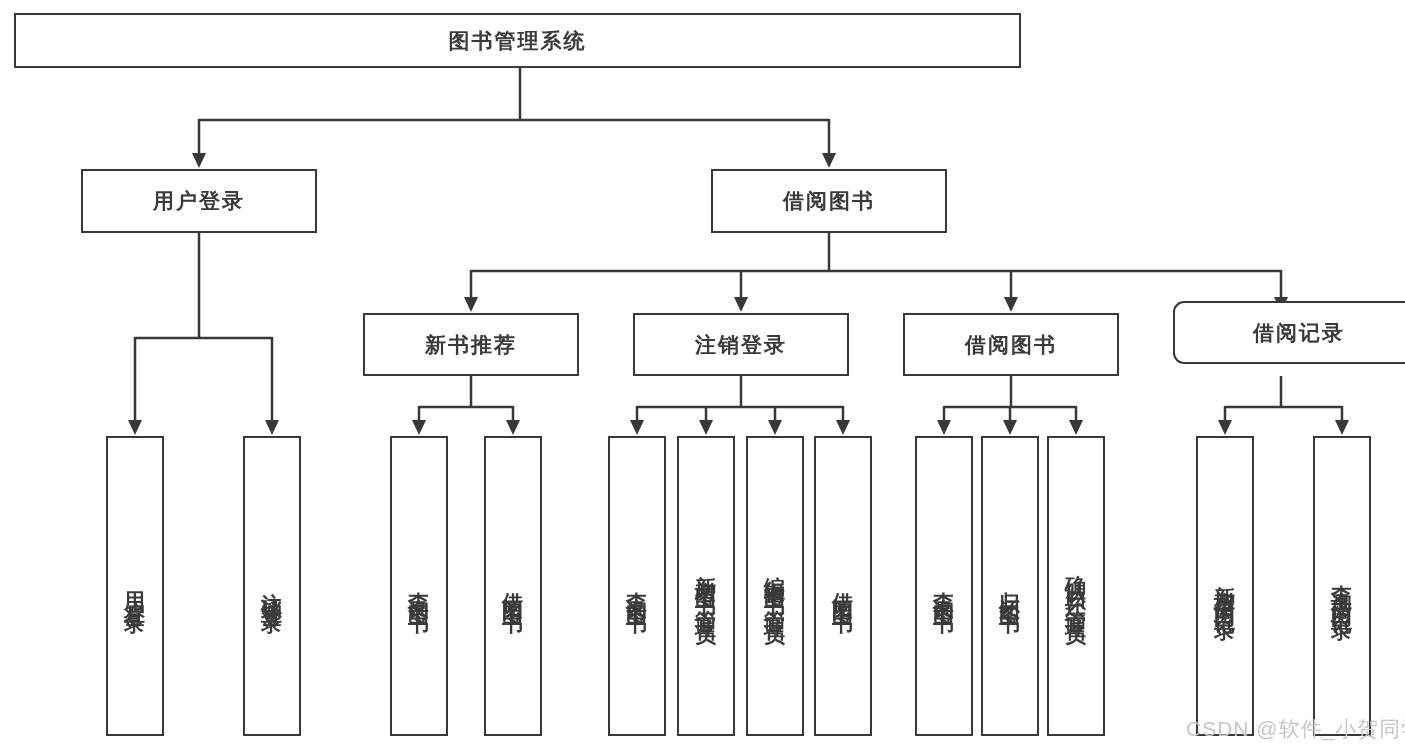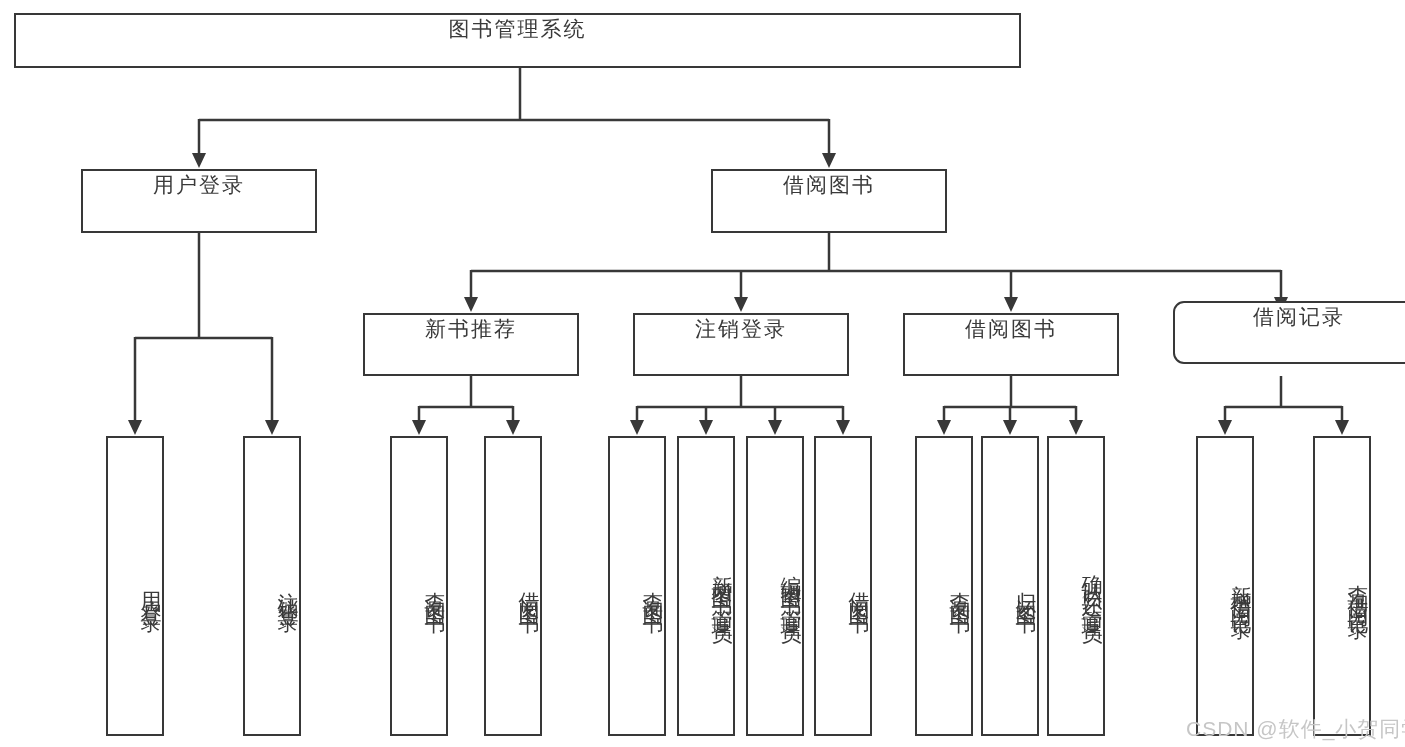--- a/index.html
+++ b/index.html
@@ -14,26 +14,27 @@
     height: 747px;
     background: #ffffff;
     overflow: hidden;
   }
   .box {
     position: absolute;
     box-sizing: border-box;
     border: 2.5px solid #383838;
     background: #ffffff;
     display: flex;
-    align-items: flex-start;
+    align-items: center;
     justify-content: center;
     color: #3a3a3a;
     font-size: 21px;
     letter-spacing: 2px;
     white-space: nowrap;
+    font-weight: bold;
   }
   .vbox {
     writing-mode: vertical-rl;
     text-orientation: mixed;
     letter-spacing: 7px;
     white-space: normal;
     line-height: 1;
     padding-top: 6px;
   }
   

